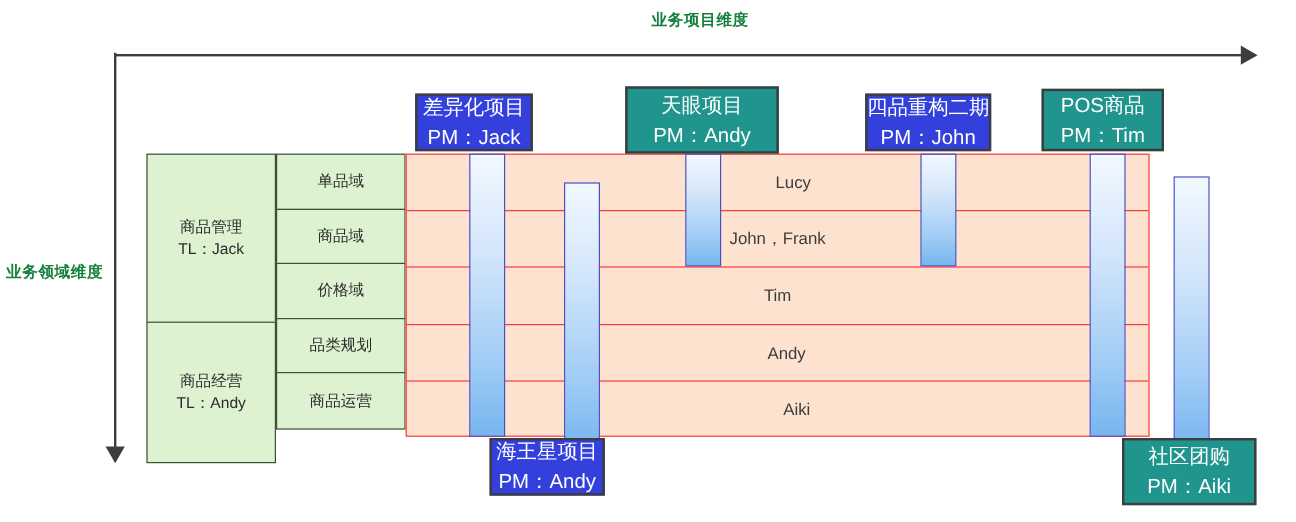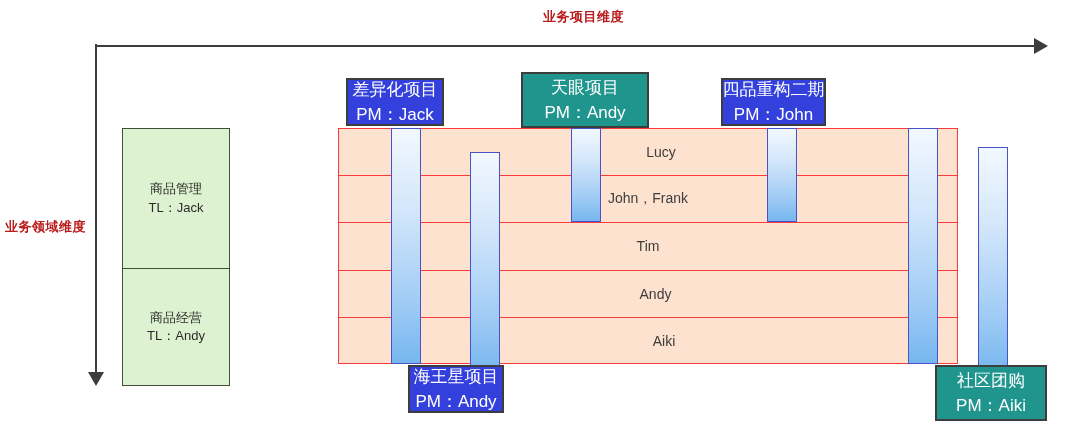--- a/index.html
+++ b/index.html
@@ -21,21 +21,21 @@
     position:absolute;left:1034px;top:38px;width:0;height:0;
     border-top:8px solid transparent;border-bottom:8px solid transparent;
     border-left:14px solid #3d3d3d;
   }
   .arrow-down{
     position:absolute;left:88px;top:372px;width:0;height:0;
     border-left:8px solid transparent;border-right:8px solid transparent;
     border-top:14px solid #3d3d3d;
   }
   .axis-label{
-    position:absolute;font-size:13px;font-weight:bold;color:#b91c1c;
+    position:absolute;font-size:13px;font-weight:bold;color:#15803d;
     white-space:nowrap;letter-spacing:0.5px;
   }
   .axis-label-x{left:543px;top:8px;}
   .axis-label-y{left:5px;top:218px;}
 
   
   #matrix{position:absolute;left:122px;top:128px;width:836px;height:236px;}
   .green-col{position:absolute;top:0;box-sizing:border-box;}
   .green-col.c1{left:0;width:108px;}
   .green-col.c2{left:108px;width:108px;}
@@ -99,20 +99,27 @@
 
   <div id="matrix">
 
     <div class="green-col c1">
       <div class="green-cell" style="height:142px;">商品管理
 TL：Jack</div>
       <div class="green-cell" style="height:118px;margin-top:-1.6px;">商品经营
 TL：Andy</div>
     </div>
 
+    <div class="green-col c2">
+      <div class="green-cell" style="height:47.2px;">单品域</div>
+      <div class="green-cell" style="height:47.2px;margin-top:-1.6px;">商品域</div>
+      <div class="green-cell" style="height:47.2px;margin-top:-1.6px;">价格域</div>
+      <div class="green-cell" style="height:47.2px;margin-top:-1.6px;">品类规划</div>
+      <div class="green-cell" style="height:47.2px;margin-top:-1.6px;">商品运营</div>
+    </div>
 
     <div class="red-area">
       <div class="red-row" style="height:47.2px;padding-left:26px;">
         <span>Lucy</span>
       </div>
       <div class="red-row" style="height:47.2px;">
         <span>John，Frank</span>
       </div>
       <div class="red-row" style="height:47.2px;">
         <span>Tim</span>
@@ -141,20 +148,24 @@
   <div class="proj-box teal" style="left:521px;top:72px;width:128px;height:56px;">
     <span class="pname">天眼项目</span>
     <span class="ppm">PM：Andy</span>
   </div>
 
   <div class="proj-box blue" style="left:721px;top:78px;width:105px;height:48px;">
     <span class="pname">四品重构二期</span>
     <span class="ppm">PM：John</span>
   </div>
 
+  <div class="proj-box teal" style="left:868px;top:74px;width:102px;height:52px;">
+    <span class="pname">POS商品</span>
+    <span class="ppm">PM：Tim</span>
+  </div>
 
   <div class="proj-box blue" style="left:408px;top:365px;width:96px;height:48px;">
     <span class="pname">海王星项目</span>
     <span class="ppm">PM：Andy</span>
   </div>
 
   <div class="proj-box teal" style="left:935px;top:365px;width:112px;height:56px;">
     <span class="pname">社区团购</span>
     <span class="ppm">PM：Aiki</span>
   </div>

